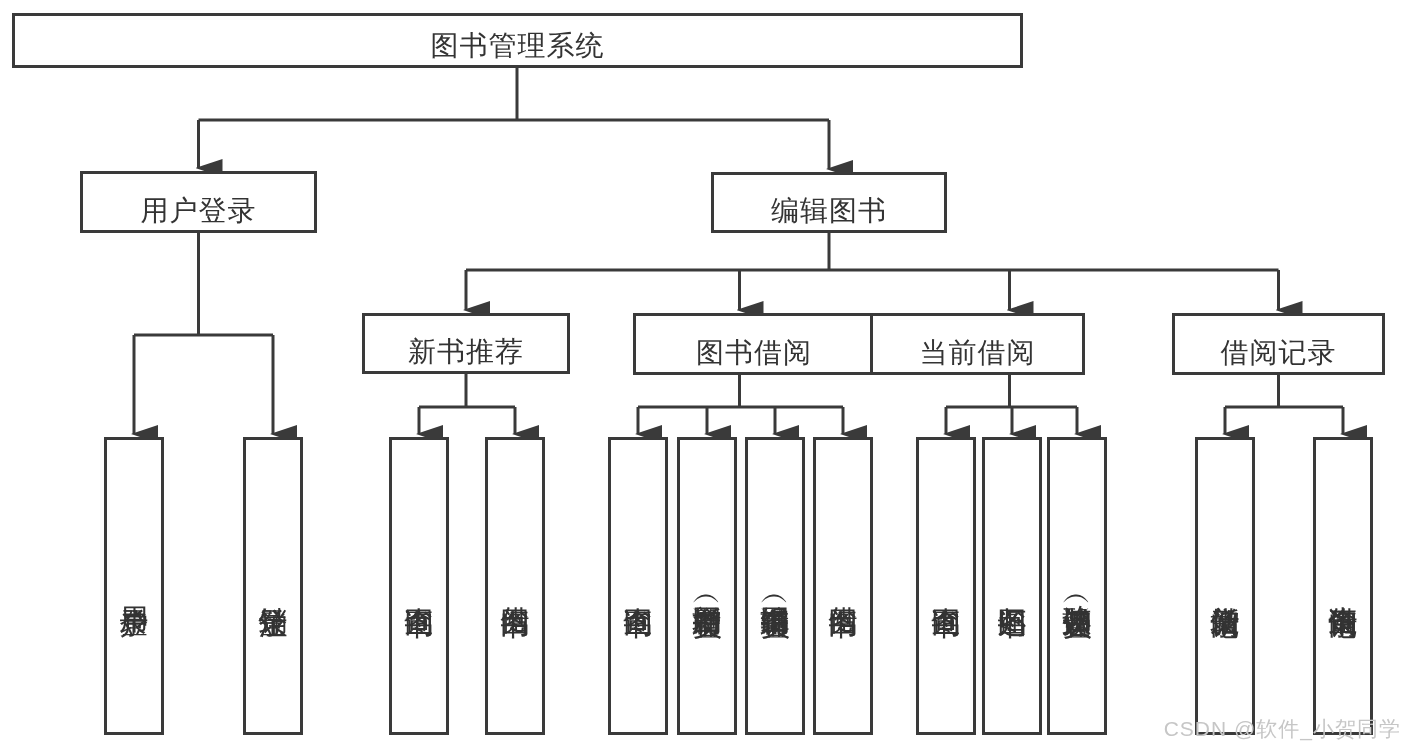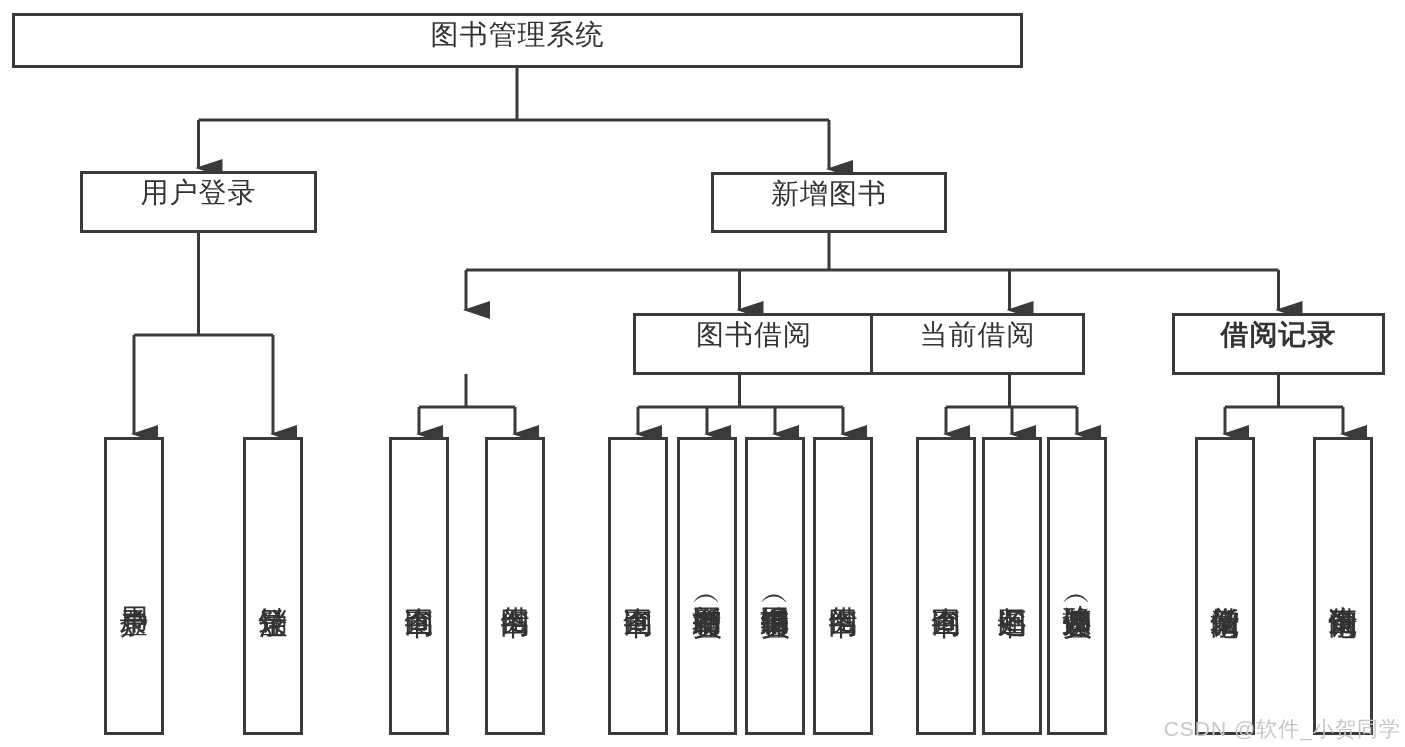--- a/index.html
+++ b/index.html
@@ -11,21 +11,21 @@
     overflow: hidden;
     font-family: "Liberation Sans", "DejaVu Sans", sans-serif;
   }
   svg.wires { position: absolute; left: 0; top: 0; }
   .box {
     position: absolute;
     box-sizing: border-box;
     border: 3px solid #3a3a3a;
     background: #ffffff;
     display: flex;
-    align-items: flex-start;
+    align-items: flex-end;
     justify-content: center;
     color: #333333;
     font-size: 28px;
     letter-spacing: 1px;
     white-space: nowrap;
   }
   .leaf {
     position: absolute;
     box-sizing: border-box;
     border: 3px solid #3a3a3a;
@@ -102,30 +102,33 @@
   </svg>
 
   <div class="box" style="left:12px; top:13px; width:1011px; height:55px;">
     <span>图书管理系统</span>
   </div>
 
   <div class="box" style="left:80px; top:171px; width:237px; height:62px;">
     <span>用户登录</span>
   </div>
   <div class="box" style="left:711px; top:172px; width:236px; height:61px;">
-    <span>新增图书</span>
+    <span>编辑图书</span>
   </div>
 
+  <div class="box" style="left:362px; top:313px; width:208px; height:61px;">
+    <span>新书推荐</span>
+  </div>
   <div class="box" style="left:633px; top:313px; width:242px; height:62px;">
     <span>图书借阅</span>
   </div>
   <div class="box" style="left:870px; top:313px; width:215px; height:62px;">
     <span>当前借阅</span>
   </div>
-  <div class="box" style="left:1172px; top:313px; width:213px; height:62px;font-weight:bold;">
+  <div class="box" style="left:1172px; top:313px; width:213px; height:62px;">
     <span>借阅记录</span>
   </div>
 
   <div class="leaf" style="left:104px;">
     <span class="vtext">用户登录</span>
   </div>
   <div class="leaf" style="left:243px;">
     <span class="vtext">注销登录</span>
   </div>
 

